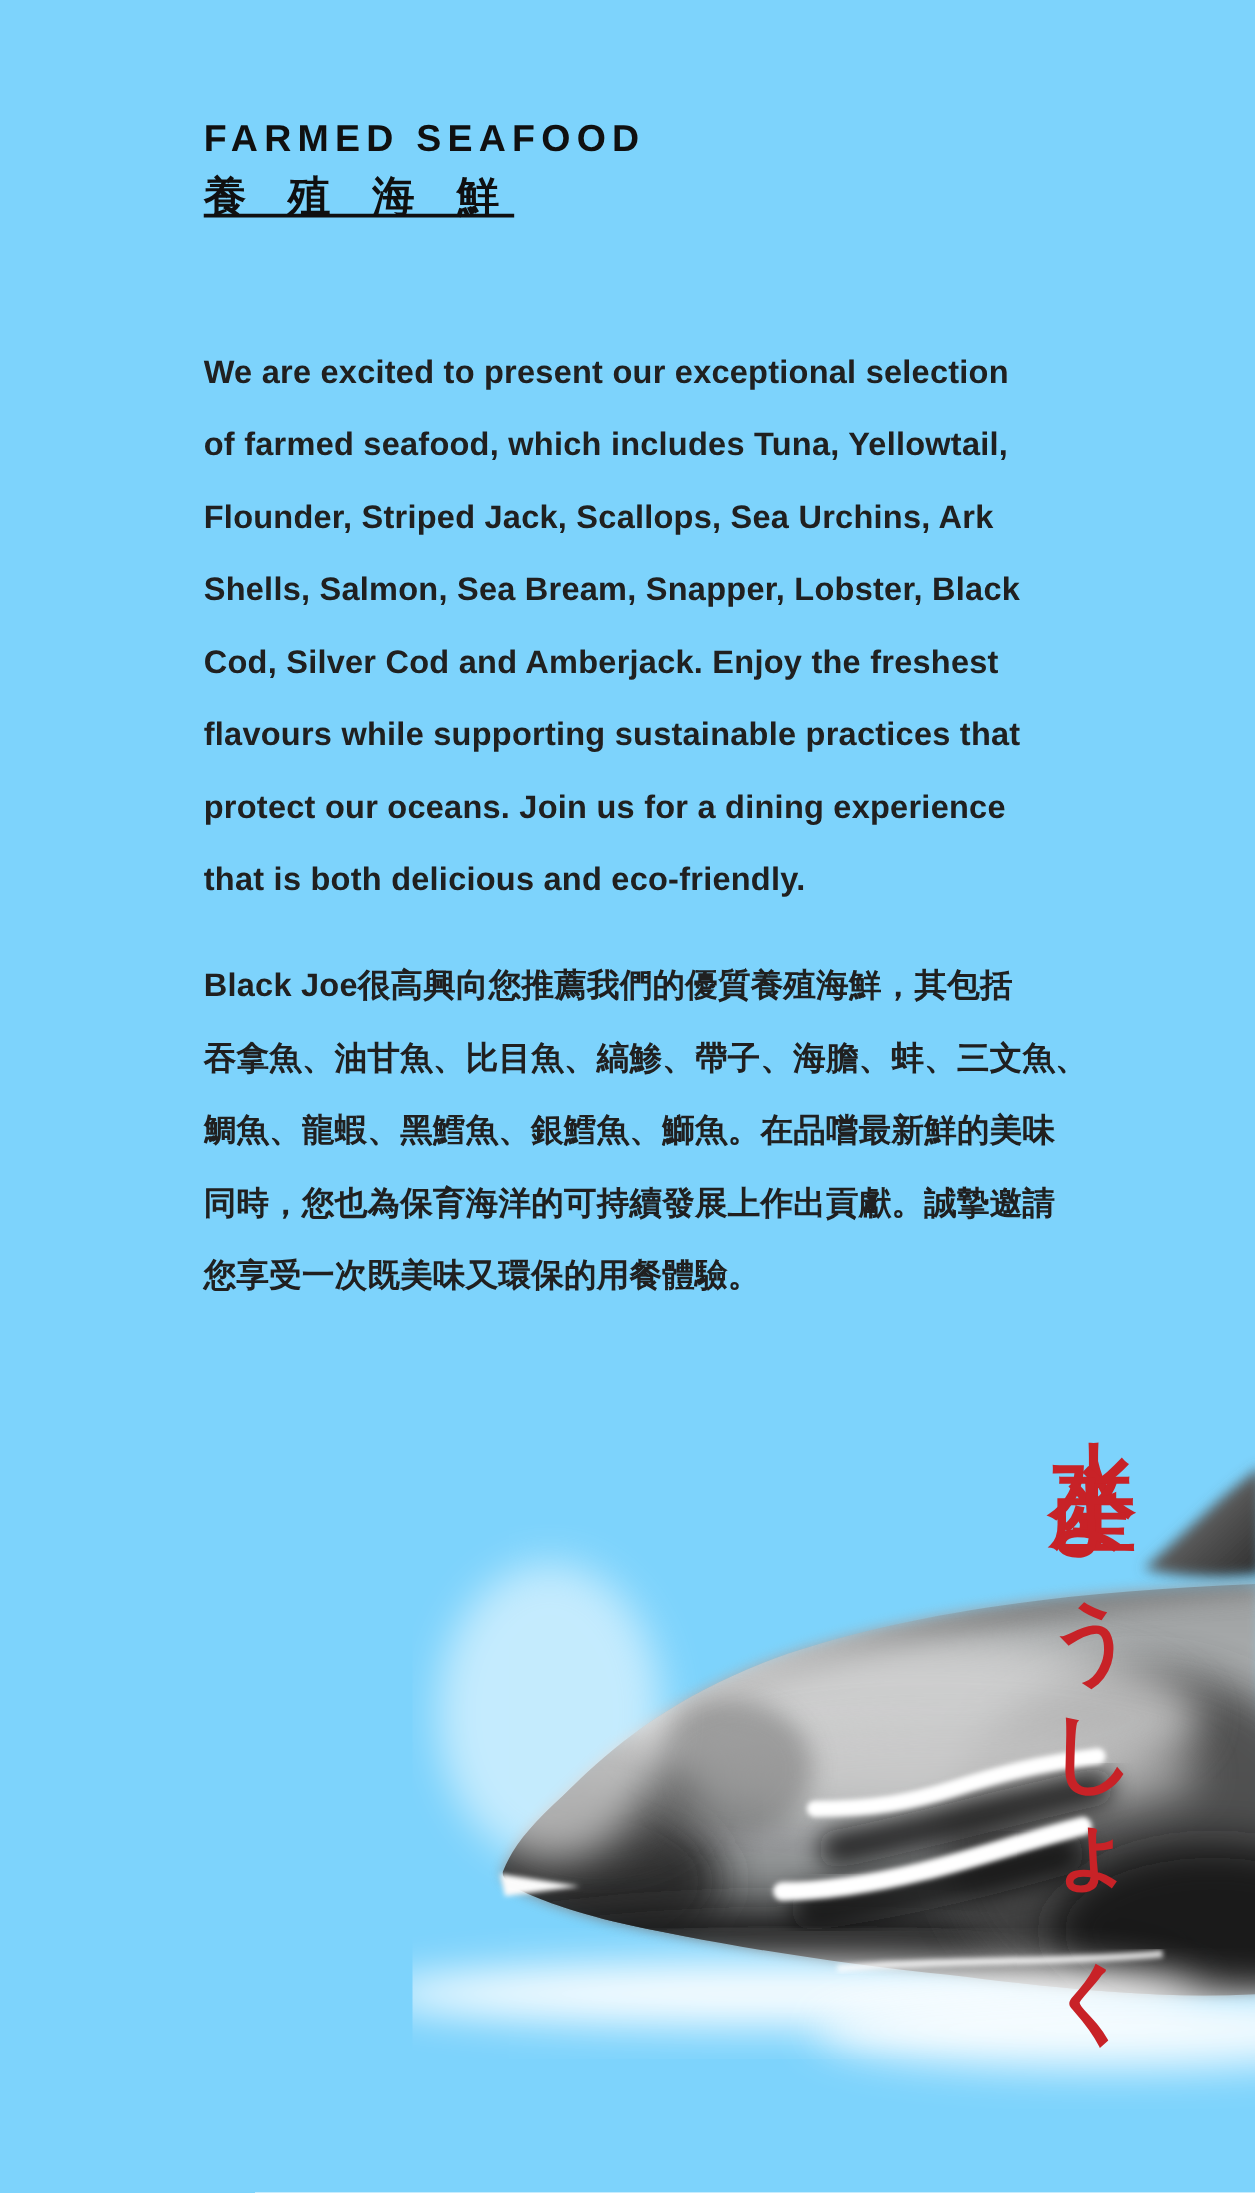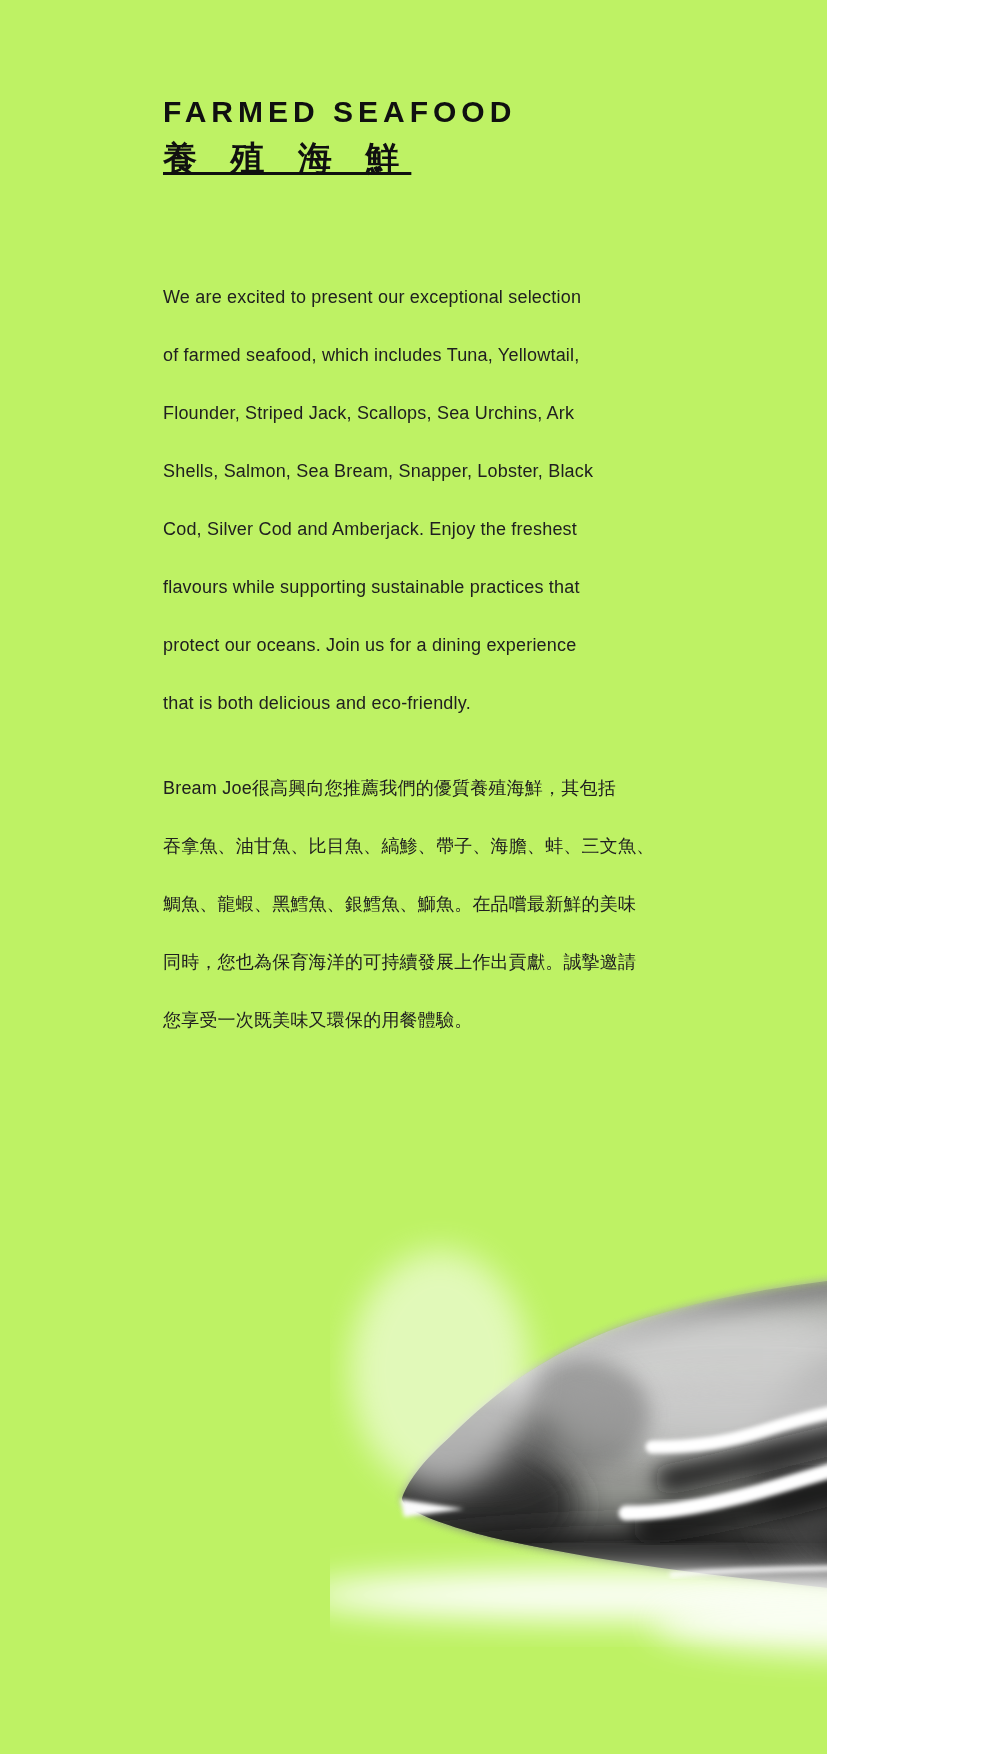--- a/index.html
+++ b/index.html
@@ -2,23 +2,23 @@
 <html><head>
 <meta charset="utf-8">
 <style>
   html, body {
     margin: 0;
     padding: 0;
     background: #ffffff;
   }
   .page {
     position: relative;
-    width: 827px;
+    width: 1004px;
     height: 1754px;
-    background: #bef264;
+    background: #7dd3fc;
     overflow: hidden;
     font-family: "Liberation Sans", "DejaVu Sans", sans-serif;
   }
   .page-title {
     position: absolute;
     left: 163px;
     top: 94px;
     font-size: 30px;
     font-weight: 800;
     letter-spacing: 5px;
@@ -35,25 +35,26 @@
     letter-spacing: 12px;
     color: #101010;
     line-height: 1.2;
     white-space: nowrap;
     text-decoration: underline;
   }
   .para {
     position: absolute;
     left: 163px;
     width: 720px;
-    font-size: 18px;
+    font-size: 26px;
     line-height: 58px;
     color: #202020;
     white-space: pre-line;
     letter-spacing: 0.2px;
+    font-weight: bold;
   }
   .para-en { top: 268px; }
   .para-zh { top: 759px; }
   .vertical-label {
     position: absolute;
     left: 840px;
     top: 1096px;
     height: 640px;
     writing-mode: vertical-rl;
     text-orientation: upright;
@@ -85,21 +86,21 @@
 
   <div class="para para-en">We are excited to present our exceptional selection
 of farmed seafood, which includes Tuna, Yellowtail,
 Flounder, Striped Jack, Scallops, Sea Urchins, Ark
 Shells, Salmon, Sea Bream, Snapper, Lobster, Black
 Cod, Silver Cod and Amberjack. Enjoy the freshest
 flavours while supporting sustainable practices that
 protect our oceans. Join us for a dining experience
 that is both delicious and eco-friendly.</div>
 
-  <div class="para para-zh">Bream Joe很高興向您推薦我們的優質養殖海鮮，其包括
+  <div class="para para-zh">Black Joe很高興向您推薦我們的優質養殖海鮮，其包括
 吞拿魚、油甘魚、比目魚、縞鯵、帶子、海膽、蚌、三文魚、
 鯛魚、龍蝦、黑鱈魚、銀鱈魚、鰤魚。在品嚐最新鮮的美味
 同時，您也為保育海洋的可持續發展上作出貢獻。誠摯邀請
 您享受一次既美味又環保的用餐體驗。</div>
 
   <div class="fish-wrap">
     <svg width="674" height="620" viewBox="0 0 674 620" xmlns="http://www.w3.org/2000/svg">
       <defs>
         <filter id="f-soft" x="-20%" y="-20%" width="140%" height="140%">
             <feGaussianBlur stdDeviation="5"></feGaussianBlur>

